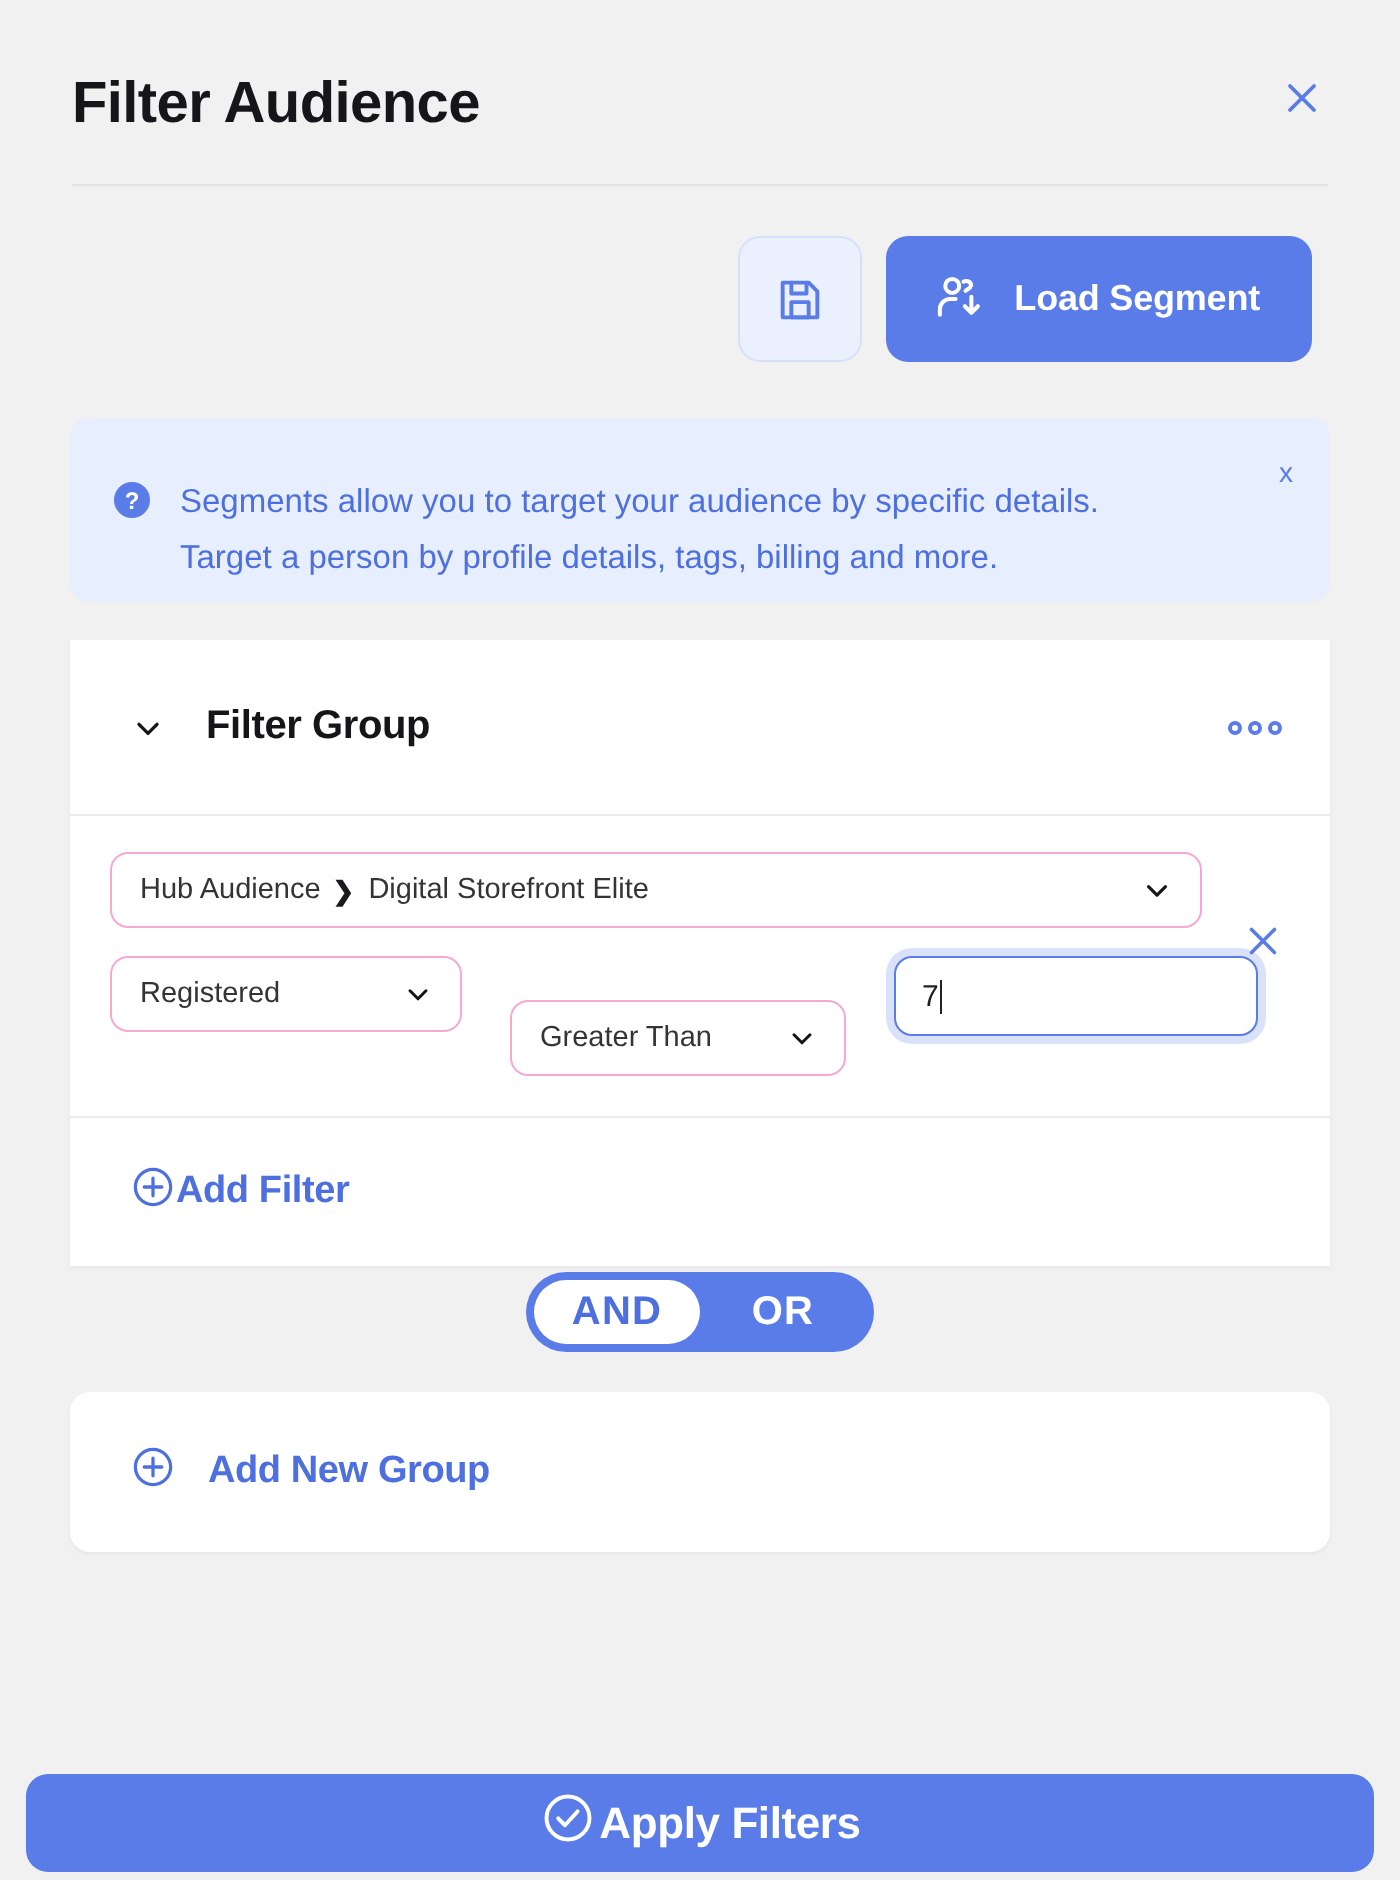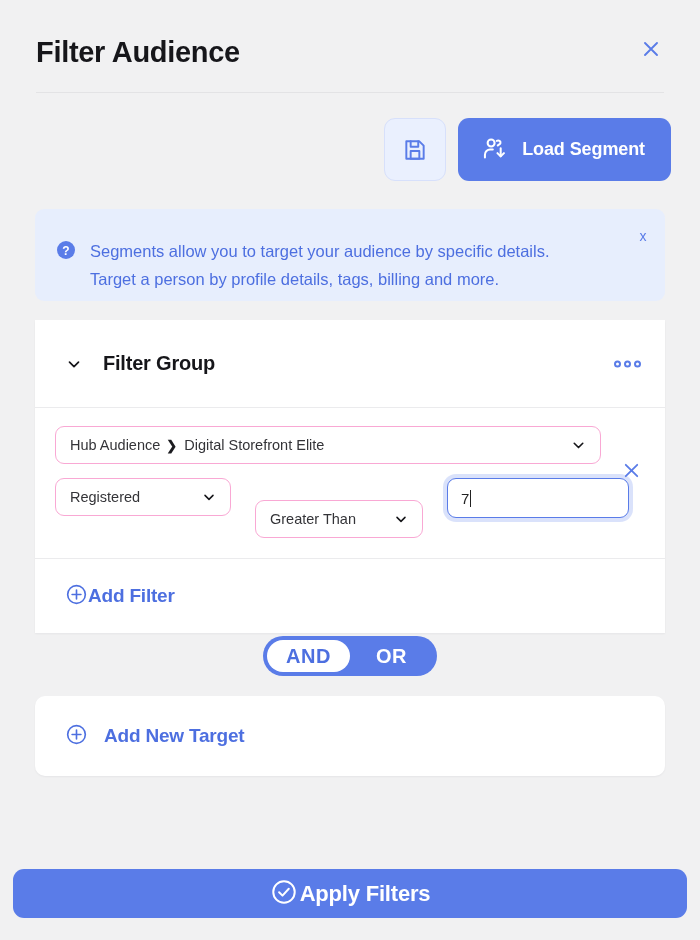--- a/index.html
+++ b/index.html
@@ -24,21 +24,21 @@
     width: 26px; height: 26px; cursor: pointer;
     display: flex; align-items: center; justify-content: center;
   }
   .divider {
     position: absolute; left: 36px; top: 92px; width: 628px; height: 1px;
     background: #e3e3e5;
   }
 
   
   .actions {
-    position: absolute; right: 29px; top: 118px;
+    position: absolute; right: 44px; top: 118px;
     display: flex; align-items: center; gap: 12px;
   }
   .save-btn {
     width: 62px; height: 63px; border-radius: 11px;
     background: #eaf0fe; border: 1px solid #d7e0fb;
     display: flex; align-items: center; justify-content: center; cursor: pointer;
   }
   .load-btn {
     height: 63px; border-radius: 11px; background: #5a7ce8;
     display: flex; align-items: center; gap: 14px;
@@ -146,21 +146,21 @@
     background: #fff; border-radius: 10px;
     box-shadow: 0 1px 2px rgba(20,20,40,0.05);
   }
   .add-group {
     height: 80px; display: flex; align-items: center; padding-left: 30px;
     gap: 16px; cursor: pointer;
   }
 
   
   .apply-btn {
-    position: absolute; left: 13px; top: 869px; width: 674px; height: 49px;
+    position: absolute; left: 13px; top: 887px; width: 674px; height: 49px;
     background: #5a7ce8; border-radius: 11px;
     display: flex; align-items: center; justify-content: center; gap: 2px;
     cursor: pointer;
   }
   .apply-btn .label {
     color: #fff; font-size: 22px; font-weight: 700; letter-spacing: -0.2px;
   }
 </style>
 </head>
 <body>
@@ -287,21 +287,21 @@
   </div>
 
   <div class="newgroup-card">
     <div class="add-group">
       <span>
         <svg width="23" height="23" viewBox="0 0 24 24" fill="none" stroke="#4d6fe0" stroke-width="1.7" stroke-linecap="round">
           <circle cx="12" cy="12" r="9.2"></circle>
           <path d="M12 7.4v9.2 M7.4 12h9.2"></path>
         </svg>
       </span>
-      <span class="txt">Add New Target</span>
+      <span class="txt">Add New Group</span>
     </div>
   </div>
 
   <div class="apply-btn">
     <span>
       <svg width="28" height="28" viewBox="0 0 24 24" fill="none" stroke="#ffffff" stroke-width="1.7" stroke-linecap="round" stroke-linejoin="round">
         <circle cx="12" cy="12" r="9.2"></circle>
         <path d="M7.8 12.2l2.9 2.9 5.4-5.9"></path>
       </svg>
     </span>

